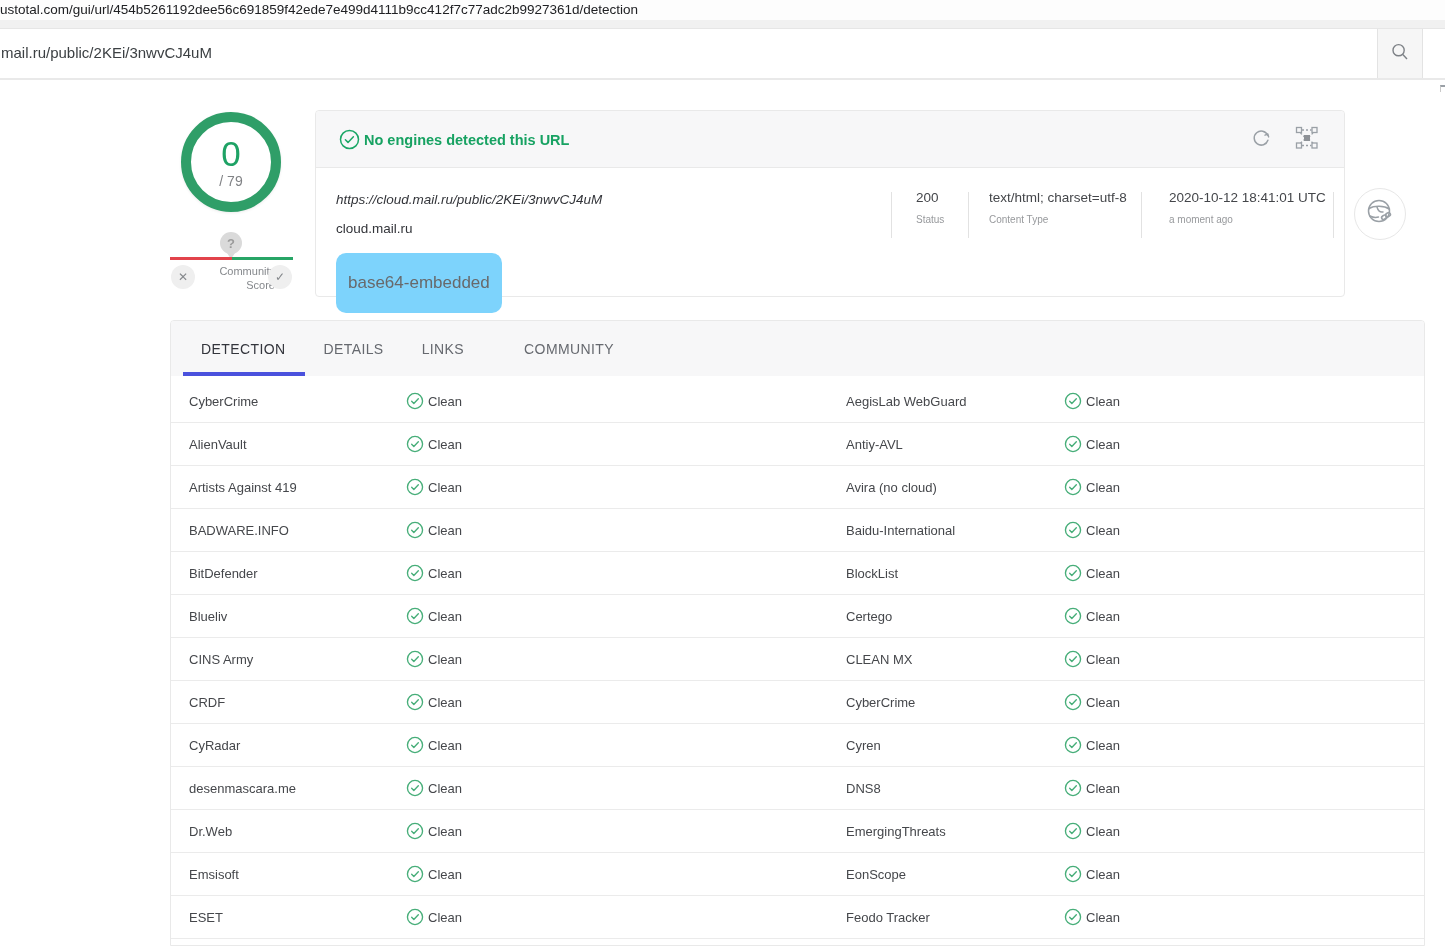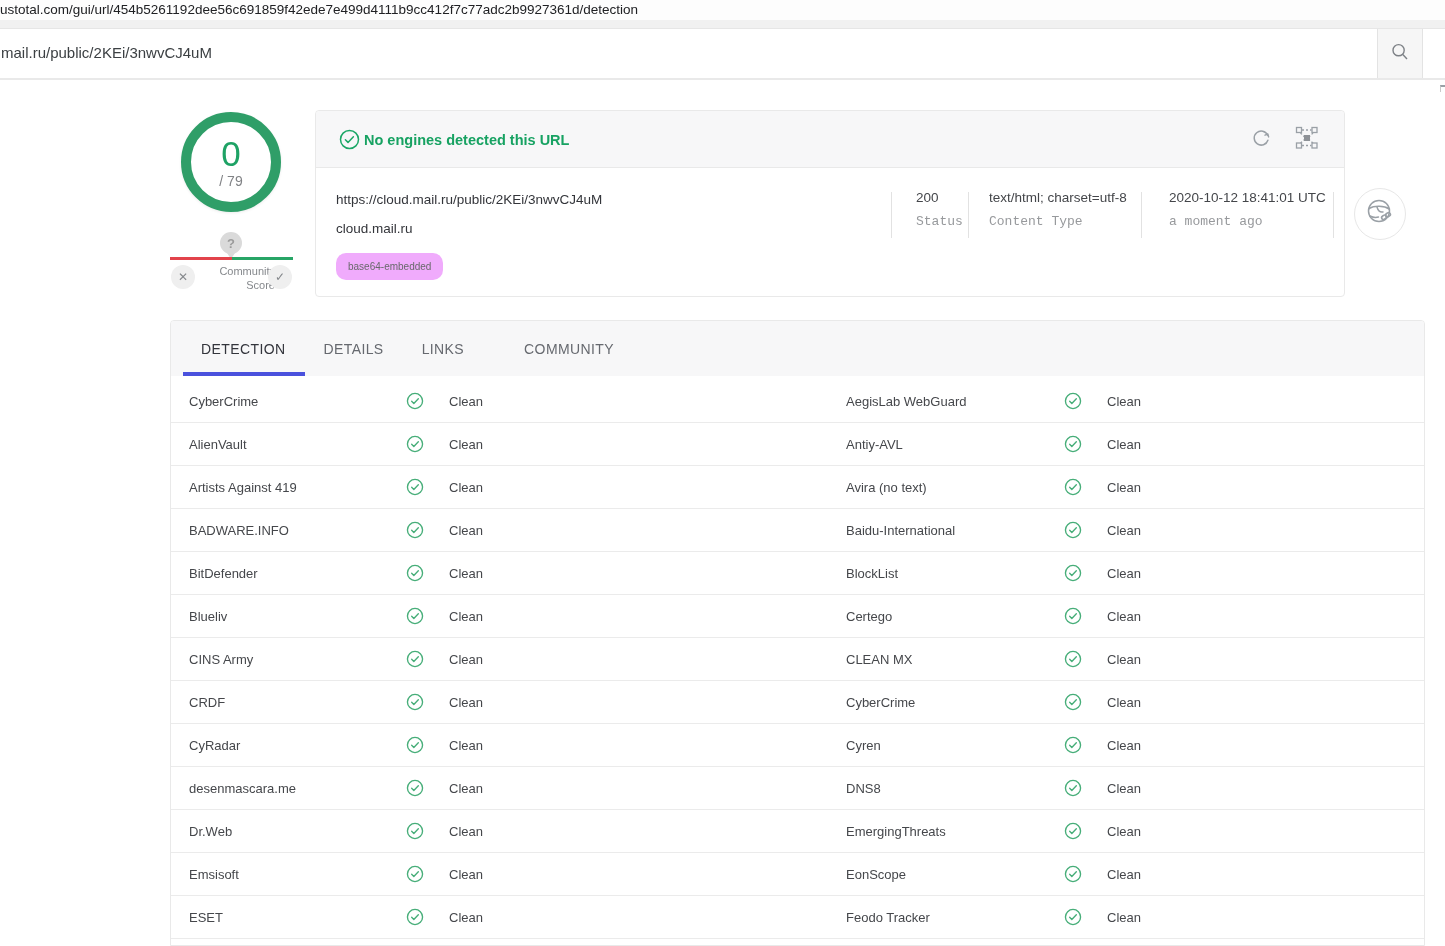--- a/index.html
+++ b/index.html
@@ -53,29 +53,29 @@
   .header-card { position:absolute; left:315px; top:110px; width:1030px; height:187px;
                  border:1px solid #e9e9e9; border-radius:4px; background:#fff; }
   .verdict-banner { position:relative; height:57px; background:#f7f7f8;
                     border-bottom:1px solid #e9e9e9; border-radius:4px 4px 0 0; }
   .verdict-banner .check-ic { position:absolute; left:23px; top:18px; }
   .verdict-text { position:absolute; left:48px; top:21px; font-size:14.5px; font-weight:bold; color:#17a262; }
   .banner-actions { position:absolute; right:24px; top:16px; display:flex; gap:20px; }
   .icon-btn { width:26px; height:26px; display:flex; align-items:center; justify-content:center; cursor:pointer; }
 
   .card-body { position:relative; height:129px; }
-  .url-line { position:absolute; left:20px; top:24px; font-size:13.5px; color:#33353a; }
+  .url-line { position:absolute; left:20px; top:24px; font-size:13.5px; color:#33353a;font-style:italic; }
   .domain-line { position:absolute; left:20px; top:53px; font-size:13.5px; color:#33353a; cursor:pointer; }
-  .tag-pill { position:absolute; left:20px; top:85px; background:#f0abfc; border-radius:10px;
-              padding:8px 12px; font-size:10px; color:#68696b; cursor:pointer; }
+  .tag-pill { position:absolute; left:20px; top:85px; background:#7dd3fc; border-radius:10px;
+              padding:20px 12px; font-size:17px; color:#68696b; cursor:pointer; }
 
   .vdiv { position:absolute; top:24px; width:1px; height:46px; background:#e2e2e2; }
   .metric { position:absolute; top:22px; }
   .metric .val { font-size:13.5px; color:#44464a; margin-bottom:9px; white-space:nowrap; }
-  .metric .lab { font-size:13px; color:#97999c; white-space:nowrap;font-family:Liberation Mono, monospace; }
+  .metric .lab { font-size:10px; color:#97999c; white-space:nowrap; }
   .globe-badge { position:absolute; left:1038px; top:20px; width:52px; height:52px;
                  border:1px solid #e7e7e7; border-radius:50%;
                  display:flex; align-items:center; justify-content:center; }
 
   
   .detect-card { position:absolute; left:170px; top:320px; width:1255px; height:626px;
                  border:1px solid #e9e9e9; border-radius:4px 4px 0 0; background:#fff; overflow:hidden; }
   .tab-bar { position:relative; height:55px; background:#f7f7f8; display:flex; align-items:stretch;
              padding-left:30px; }
   .tab { position:relative; display:flex; align-items:center; font-size:14px; letter-spacing:0.4px;
@@ -83,21 +83,21 @@
   .tab.active { color:#33353c; }
   .tab.active::after { content:""; position:absolute; left:-18px; right:-19px; bottom:0;
                        height:4px; background:#4a51dd; }
   .tab:nth-child(3) { margin-right:39px; }
   .tab:nth-child(4) { margin-left:21px; }
 
   .detect-table { padding-top:4px; }
   .d-row { display:grid; grid-template-columns:217px 440px 218px 1fr; padding-left:18px;
            height:43px; align-items:center; border-bottom:1px solid #ebebeb; }
   .engine { font-size:13px; color:#45474b; white-space:nowrap; }
-  .status { display:flex; align-items:center; gap:25px; font-size:13px; color:#45474b; }
+  .status { display:flex; align-items:center; gap:4px; font-size:13px; color:#45474b; }
   .status svg { flex:0 0 auto; }
 </style>
 </head>
 <body>
 
 <div class="stage">
 
   <div class="address-bar">
     <span>ustotal.com/gui/url/454b5261192dee56c691859f42ede7e499d4111b9cc412f7c77adc2b9927361d/detection</span>
   </div>
@@ -260,21 +260,21 @@
 
   <div class="d-row">
     <div class="engine c1">Artists Against 419</div>
     <div class="status s1">
       <svg width="18" height="18" viewBox="0 0 20 20">
         <circle cx="10" cy="10" r="8.4" fill="none" stroke="#47ae79" stroke-width="1.5"></circle>
         <path d="M6.3 10.3l2.4 2.4 5-5.2" fill="none" stroke="#47ae79" stroke-width="1.5" stroke-linecap="round" stroke-linejoin="round"></path>
       </svg>
       <span class="txt">Clean</span>
     </div>
-    <div class="engine c2">Avira (no text)</div>
+    <div class="engine c2">Avira (no cloud)</div>
     <div class="status s2">
       <svg width="18" height="18" viewBox="0 0 20 20">
         <circle cx="10" cy="10" r="8.4" fill="none" stroke="#47ae79" stroke-width="1.5"></circle>
         <path d="M6.3 10.3l2.4 2.4 5-5.2" fill="none" stroke="#47ae79" stroke-width="1.5" stroke-linecap="round" stroke-linejoin="round"></path>
       </svg>
       <span class="txt">Clean</span>
     </div>
   </div>
 
   <div class="d-row">

